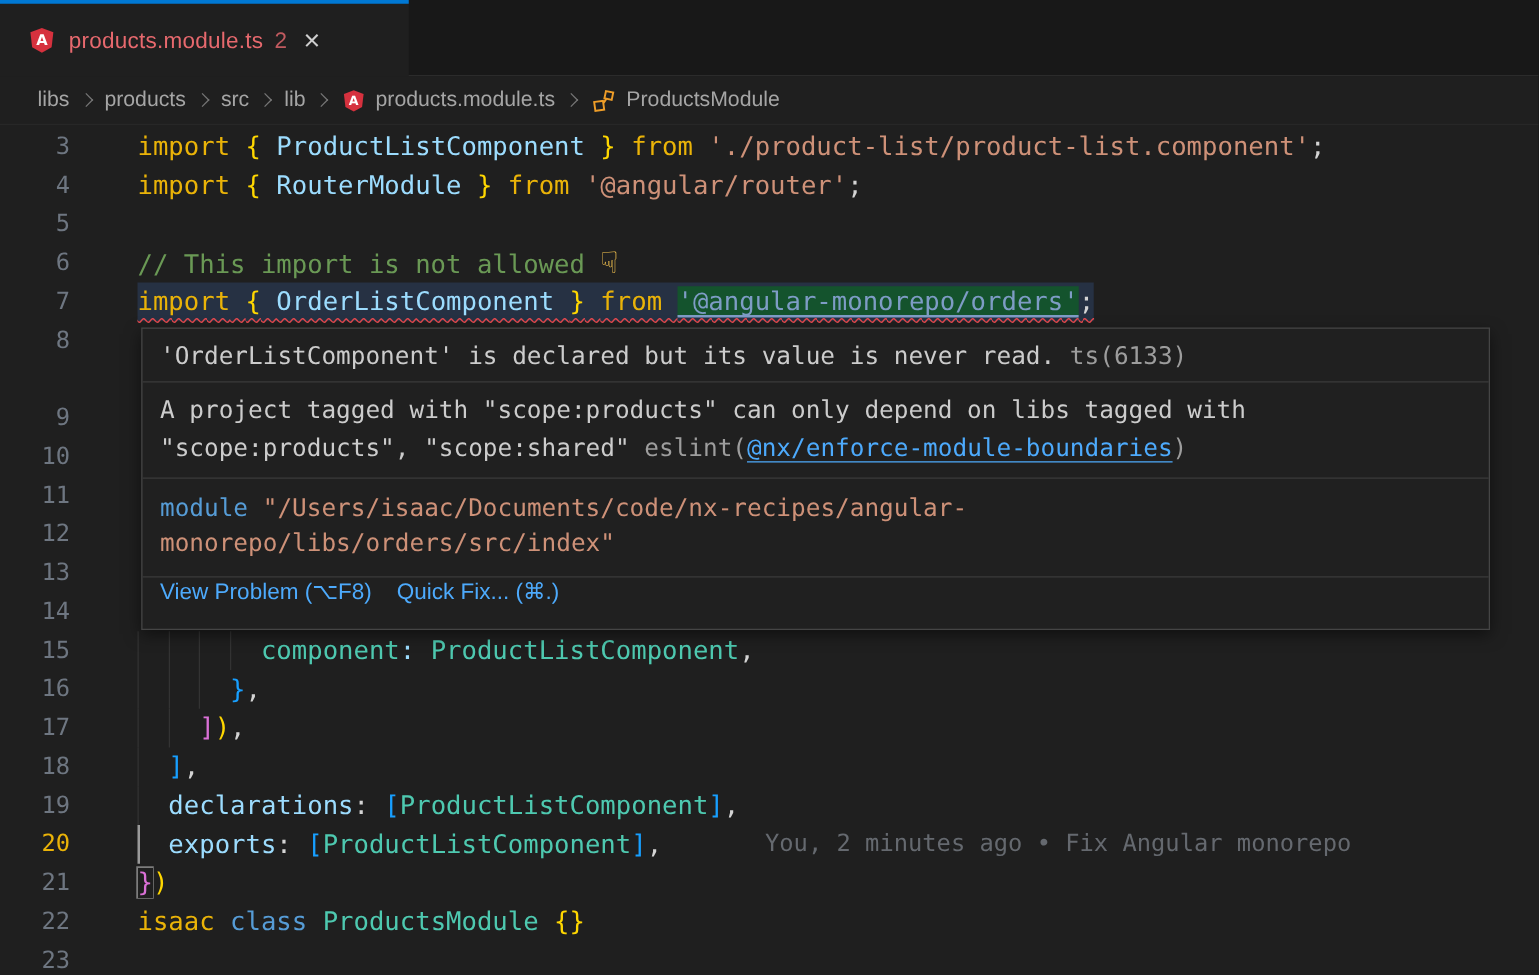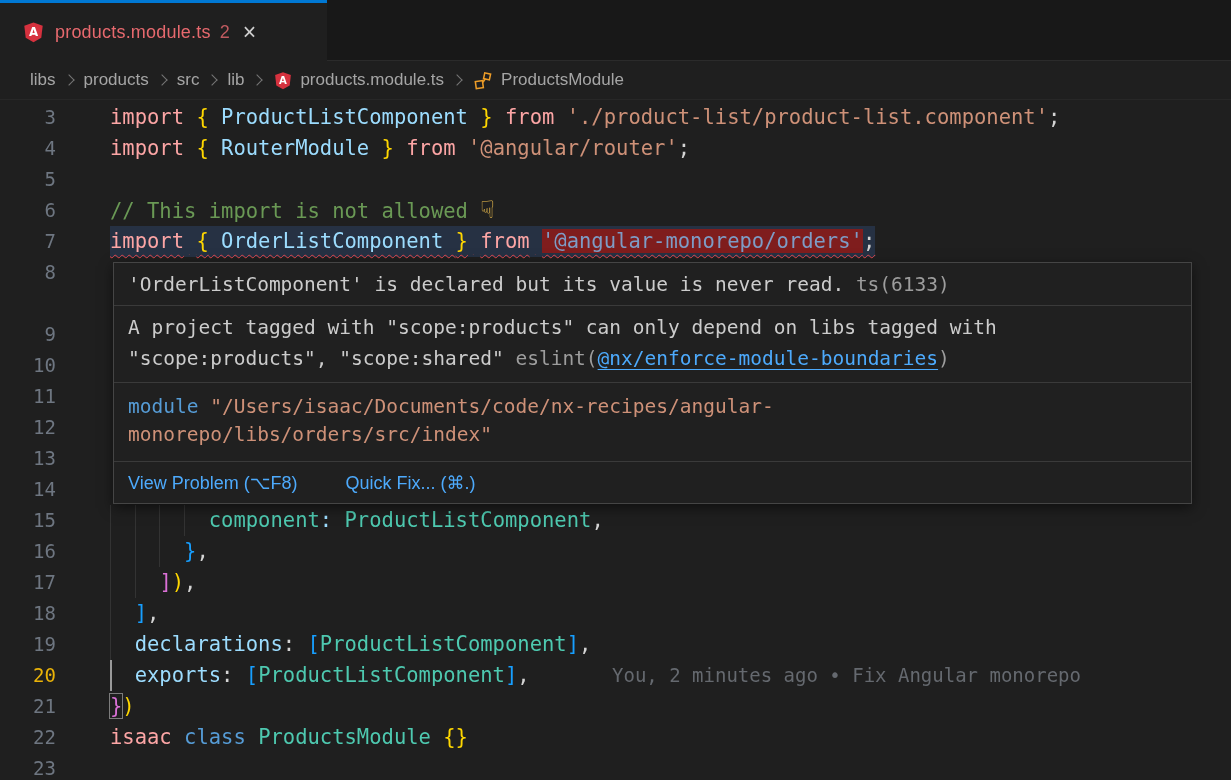--- a/index.html
+++ b/index.html
@@ -30,45 +30,45 @@
   .row{position:absolute;left:0;width:1231px;height:31px;}
   .lnum{position:absolute;left:0;width:56px;text-align:right;color:#6e7681;
         font:19px/31px "DejaVu Sans Mono",monospace;cursor:pointer;}
   .lnum.active{color:#eab308;}
   .code{position:absolute;left:110px;top:0;white-space:pre;
         font:20.5px/31px "DejaVu Sans Mono",monospace;color:#d4d4d4;}
   .guide{position:absolute;top:0;width:1px;height:31px;background:#333333;}
   .guide.bright{width:2px;background:#9a9a9a;}
 
   
-  .kw{color:#fca5a5;} .kwb{color:#569CD6;} .type{color:#4EC9B0;} .prop{color:#9CDCFE;}
+  .kw{color:#eab308;} .kwb{color:#569CD6;} .type{color:#4EC9B0;} .prop{color:#9CDCFE;}
   .str{color:#CE9178;} .com{color:#6A9955;} .pun{color:#d4d4d4;}
   .b1{color:#FFD700;} .b2{color:#DA70D6;} .b3{color:#179FFF;}
   .emoji{color:#f2c14e;font-size:24px;}
-  .linkstr{color:#7E9CC5;background:#7f1d1d;
+  .linkstr{color:#7E9CC5;background:#14532d;text-decoration:underline;
            text-decoration-color:#7E9CC5;text-underline-offset:4px;}
   .boxed{box-shadow:0 0 0 1px #7c7c7c;}
   .err-line{background:#263143;text-decoration:underline wavy #e4494f;
             text-decoration-thickness:1.2px;text-underline-offset:6px;}
   .blame{position:absolute;left:612px;top:0;color:#65696f;
          font:19px/31px "DejaVu Sans Mono",monospace;}
 
   
   .hover{position:absolute;left:113px;top:162px;width:1077px;background:#202020;
          border:1px solid #454545;box-shadow:0 4px 12px rgba(0,0,0,.5);z-index:10;
          font-family:"DejaVu Sans Mono",monospace;}
   .hv-sec1{height:42px;line-height:43px;padding:0 14px;font-size:19.5px;color:#cccccc;
            white-space:nowrap;overflow:hidden;}
   .hv-dim{color:#9d9d9d;}
   .hv-div{height:1px;background:#3a3a3a;}
   .hv-sec2{padding:6px 14px 8px;font-size:19.5px;line-height:31px;color:#cccccc;white-space:nowrap;}
   .hv-link{color:#4daafc;text-decoration:underline;text-underline-offset:4px;cursor:pointer;}
   .hv-sec3{padding:10px 14px 12px;font-size:19.5px;line-height:28px;white-space:nowrap;}
   .hv-sec3 .kwb{color:#569CD6;} .hv-sec3 .str{color:#CE9178;}
-  .hv-actions{height:41px;display:flex;align-items:center;padding:0 14px;gap:48px;
+  .hv-actions{height:41px;display:flex;align-items:flex-start;padding:0 14px;gap:20px;
               font-family:"Liberation Sans",sans-serif;font-size:18px;color:#4daafc;}
   .hv-action{cursor:pointer;}
 </style>
 </head>
 <body>
 
 <div id="app">
 
   <div class="tabbar">
     <div class="tab">

